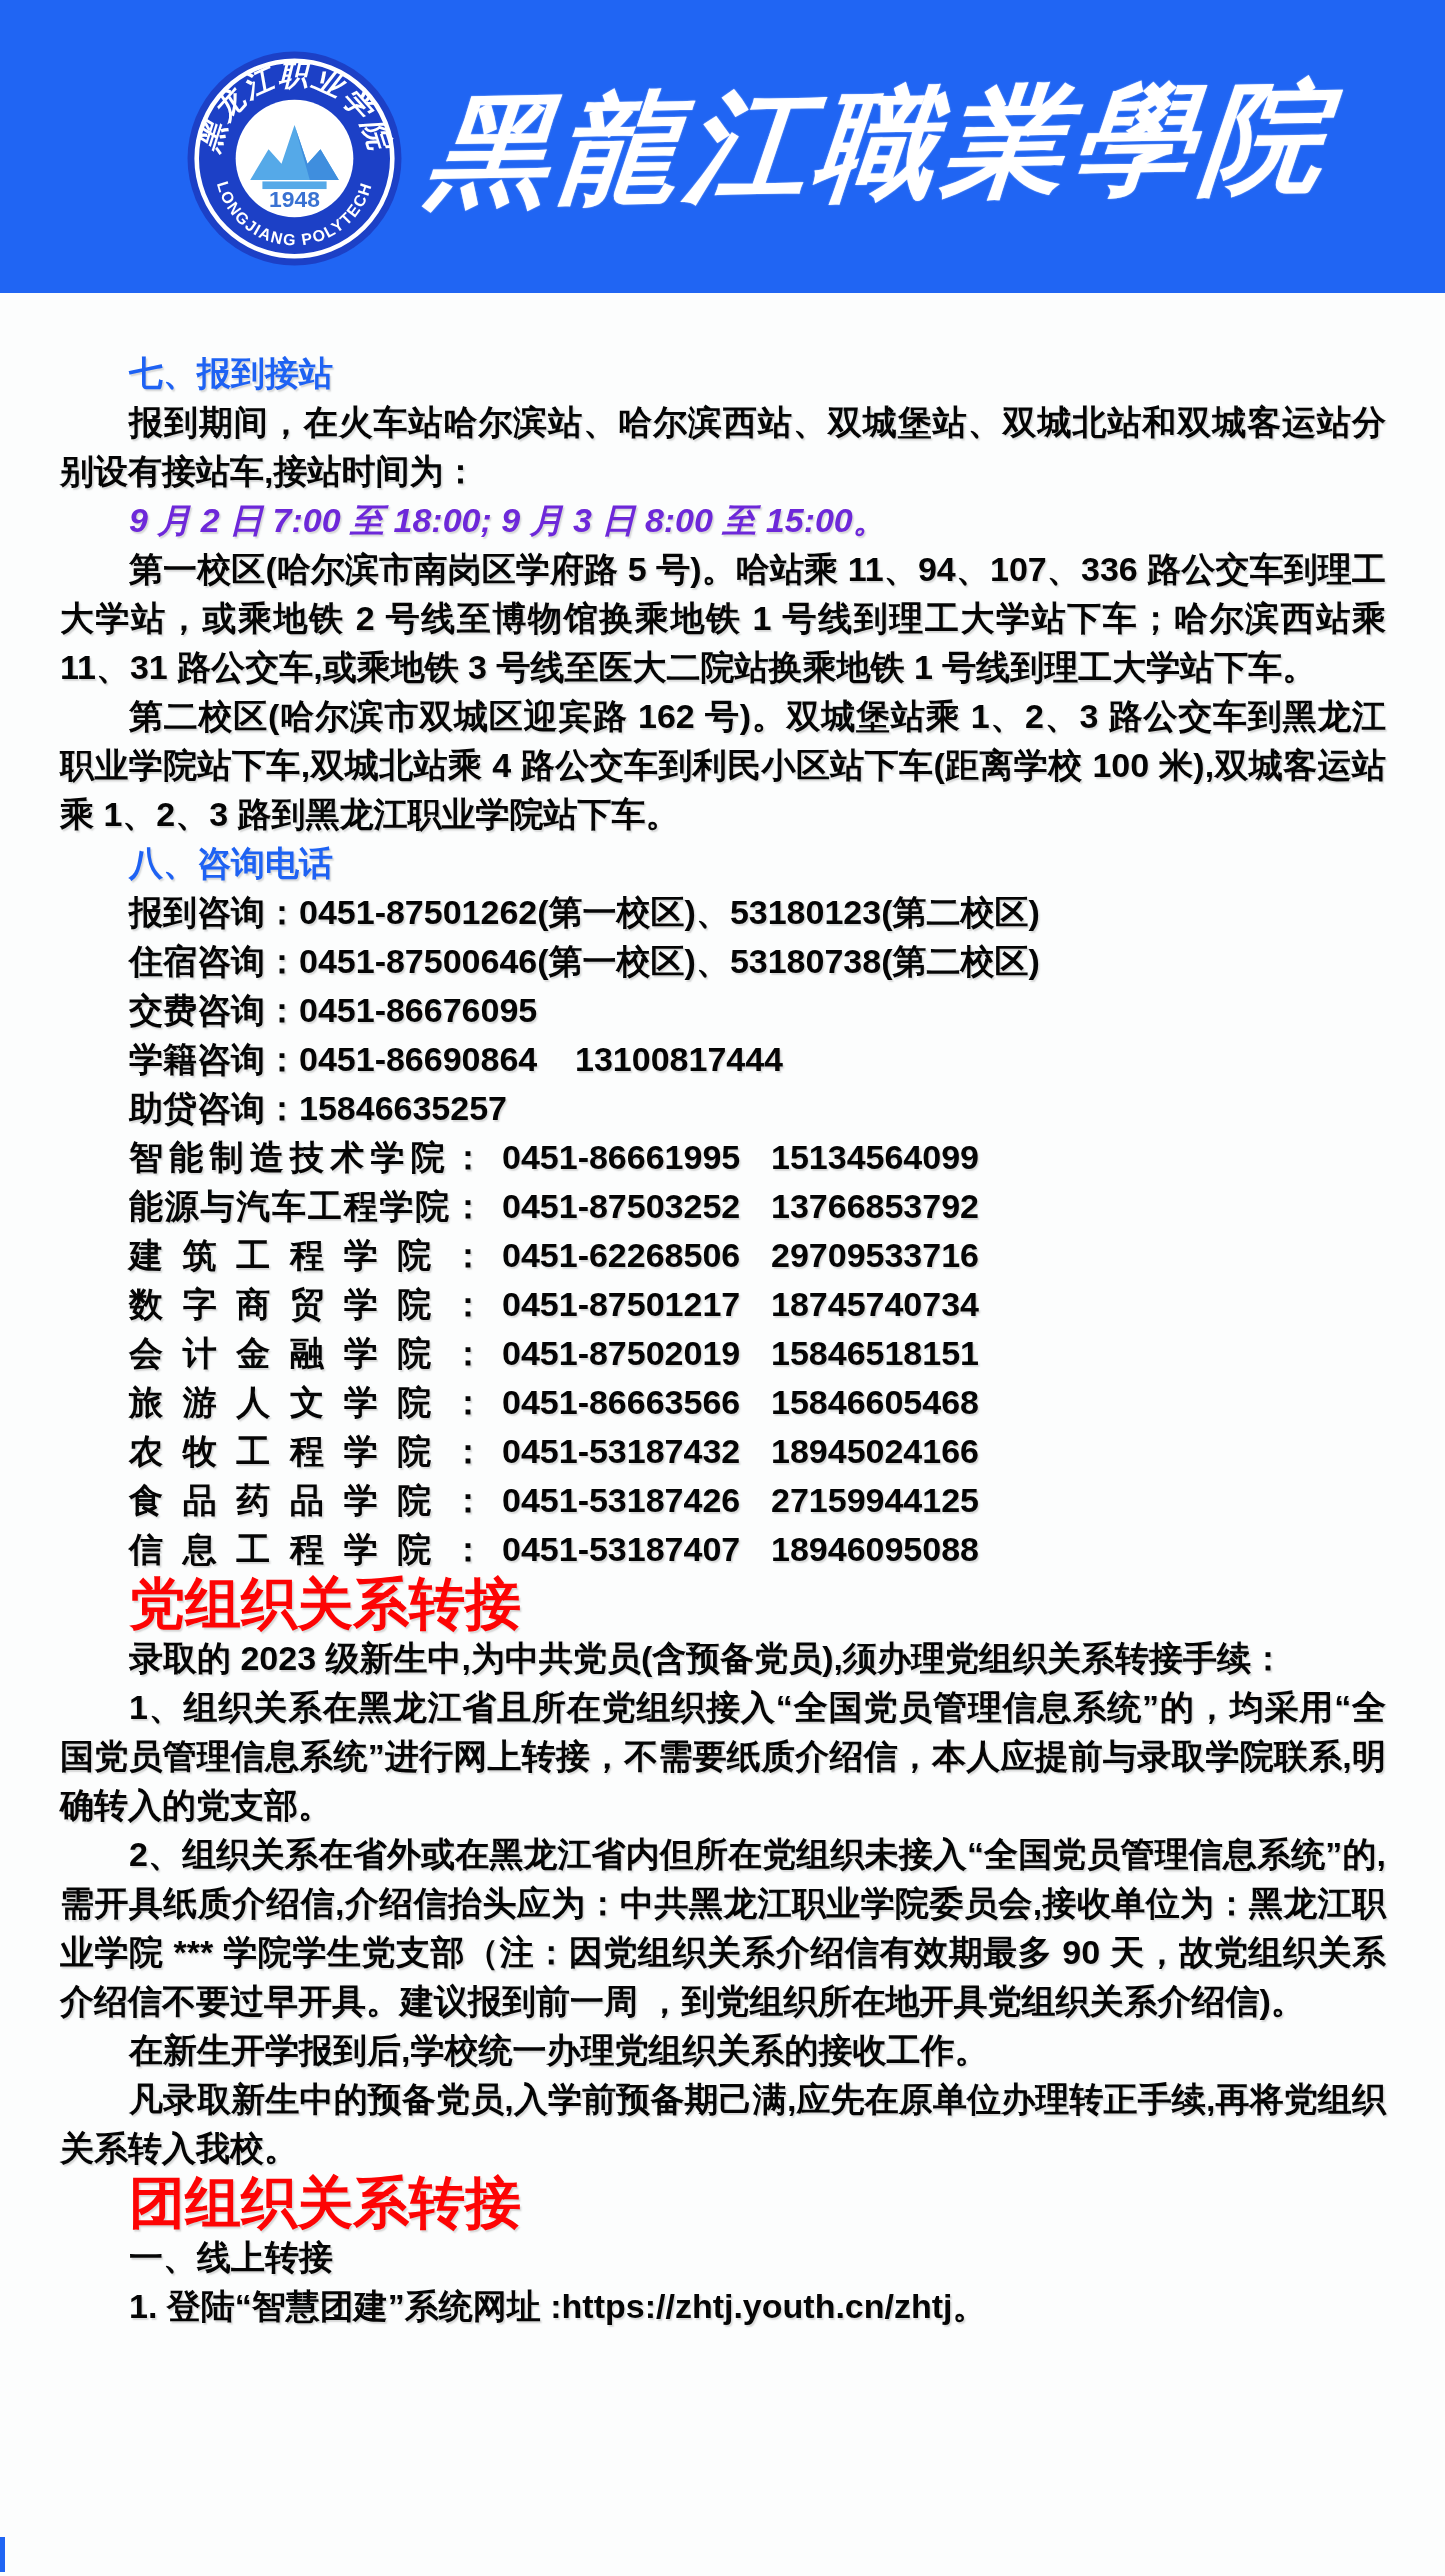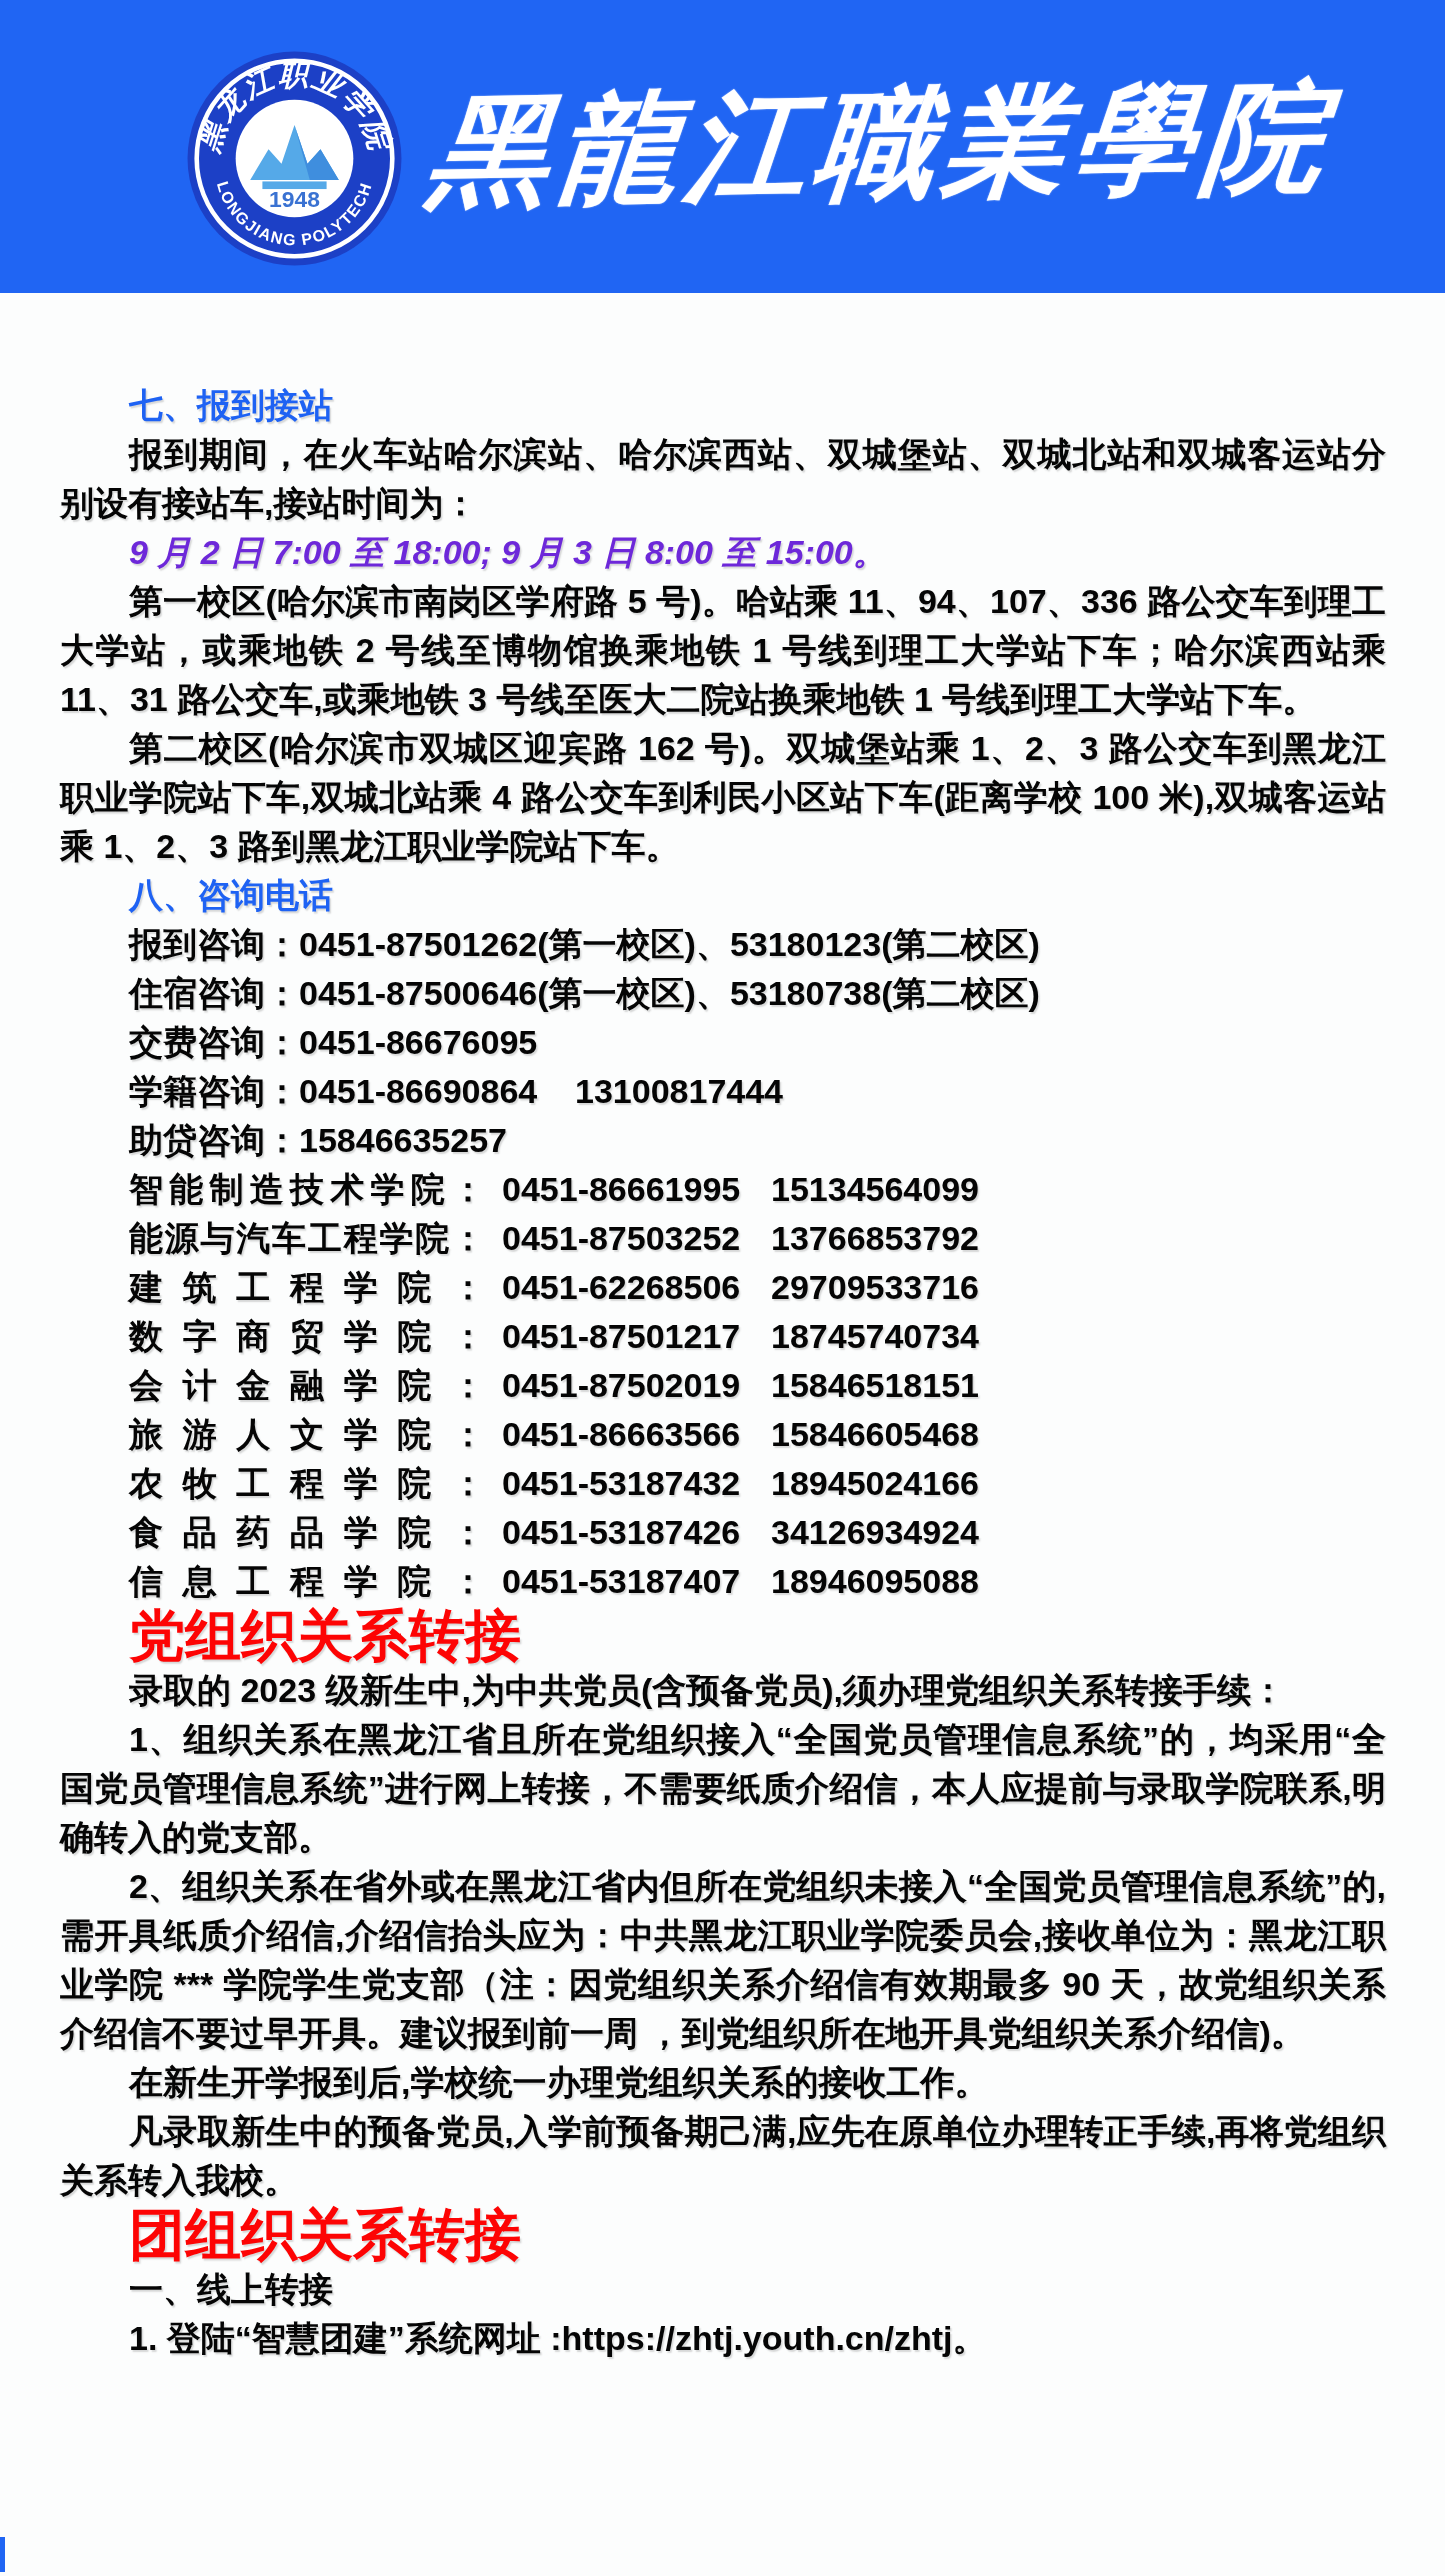--- a/index.html
+++ b/index.html
@@ -18,21 +18,21 @@
   .cal-title {
     position:absolute; left:432px; top:31px; width:895px; height:230px;
     display:flex; align-items:center; justify-content:center;
     color:#ffffff; font-size:121px; letter-spacing:7.7px; white-space:nowrap;
     transform:skewX(-6deg) rotate(-1deg);
     font-style:italic; text-shadow:0 0 1.5px rgba(255,255,255,.8);
   }
   
   .content {
     position:absolute; left:0; top:293px; width:1446px;
-    padding:88px 60px 0 60px; box-sizing:border-box;
+    padding:56px 60px 0 60px; box-sizing:border-box;
     font-size:34px; line-height:49px;
     text-shadow:1.5px 2.3px 1.5px rgba(80,80,80,.22);
   }
   .content p { margin:0; text-indent:69px; text-align:justify; }
   .h-blue { color:#1e62f3; }
   .schedule { color:#6d28d9;font-style:italic; }
   .h-red {
     color:#fd0404; font-size:56px; line-height:60px;
     margin:20px 0 9.2px 0; text-indent:67px; text-align:left;
   }
@@ -96,21 +96,21 @@
     <div class="prow"><span>学籍咨询：</span><span>0451-86690864    13100817444</span></div>
     <div class="prow"><span>助贷咨询：</span><span>15846635257</span></div>
 
     <div class="prow"><span class="college-name">智能制造技术学院：</span><span class="tel">0451-86661995</span><span>15134564099</span></div>
     <div class="prow"><span class="college-name">能源与汽车工程学院：</span><span class="tel">0451-87503252</span><span>13766853792</span></div>
     <div class="prow"><span class="college-name">建筑工程学院：</span><span class="tel">0451-62268506</span><span>29709533716</span></div>
     <div class="prow"><span class="college-name">数字商贸学院：</span><span class="tel">0451-87501217</span><span>18745740734</span></div>
     <div class="prow"><span class="college-name">会计金融学院：</span><span class="tel">0451-87502019</span><span>15846518151</span></div>
     <div class="prow"><span class="college-name">旅游人文学院：</span><span class="tel">0451-86663566</span><span>15846605468</span></div>
     <div class="prow"><span class="college-name">农牧工程学院：</span><span class="tel">0451-53187432</span><span>18945024166</span></div>
-    <div class="prow"><span class="college-name">食品药品学院：</span><span class="tel">0451-53187426</span><span>34126934924</span></div>
+    <div class="prow"><span class="college-name">食品药品学院：</span><span class="tel">0451-53187426</span><span>27159944125</span></div>
     <div class="prow"><span class="college-name">信息工程学院：</span><span class="tel">0451-53187407</span><span>18946095088</span></div>
 
     <p class="h-red">党组织关系转接</p>
     <p>录取的 2023 级新生中,为中共党员(含预备党员),须办理党组织关系转接手续：</p>
     <p>1、组织关系在黑龙江省且所在党组织接入“全国党员管理信息系统”的，均采用“全国党员管理信息系统”进行网上转接，不需要纸质介绍信，本人应提前与录取学院联系,明确转入的党支部。</p>
     <p>2、组织关系在省外或在黑龙江省内但所在党组织未接入“全国党员管理信息系统”的,需开具纸质介绍信,介绍信抬头应为：中共黑龙江职业学院委员会,接收单位为：黑龙江职业学院 *** 学院学生党支部（注：因党组织关系介绍信有效期最多 90 天，故党组织关系介绍信不要过早开具。建议报到前一周 ，到党组织所在地开具党组织关系介绍信)。</p>
     <p>在新生开学报到后,学校统一办理党组织关系的接收工作。</p>
     <p>凡录取新生中的预备党员,入学前预备期己满,应先在原单位办理转正手续,再将党组织关系转入我校。</p>
 
     <p class="h-red">团组织关系转接</p>

